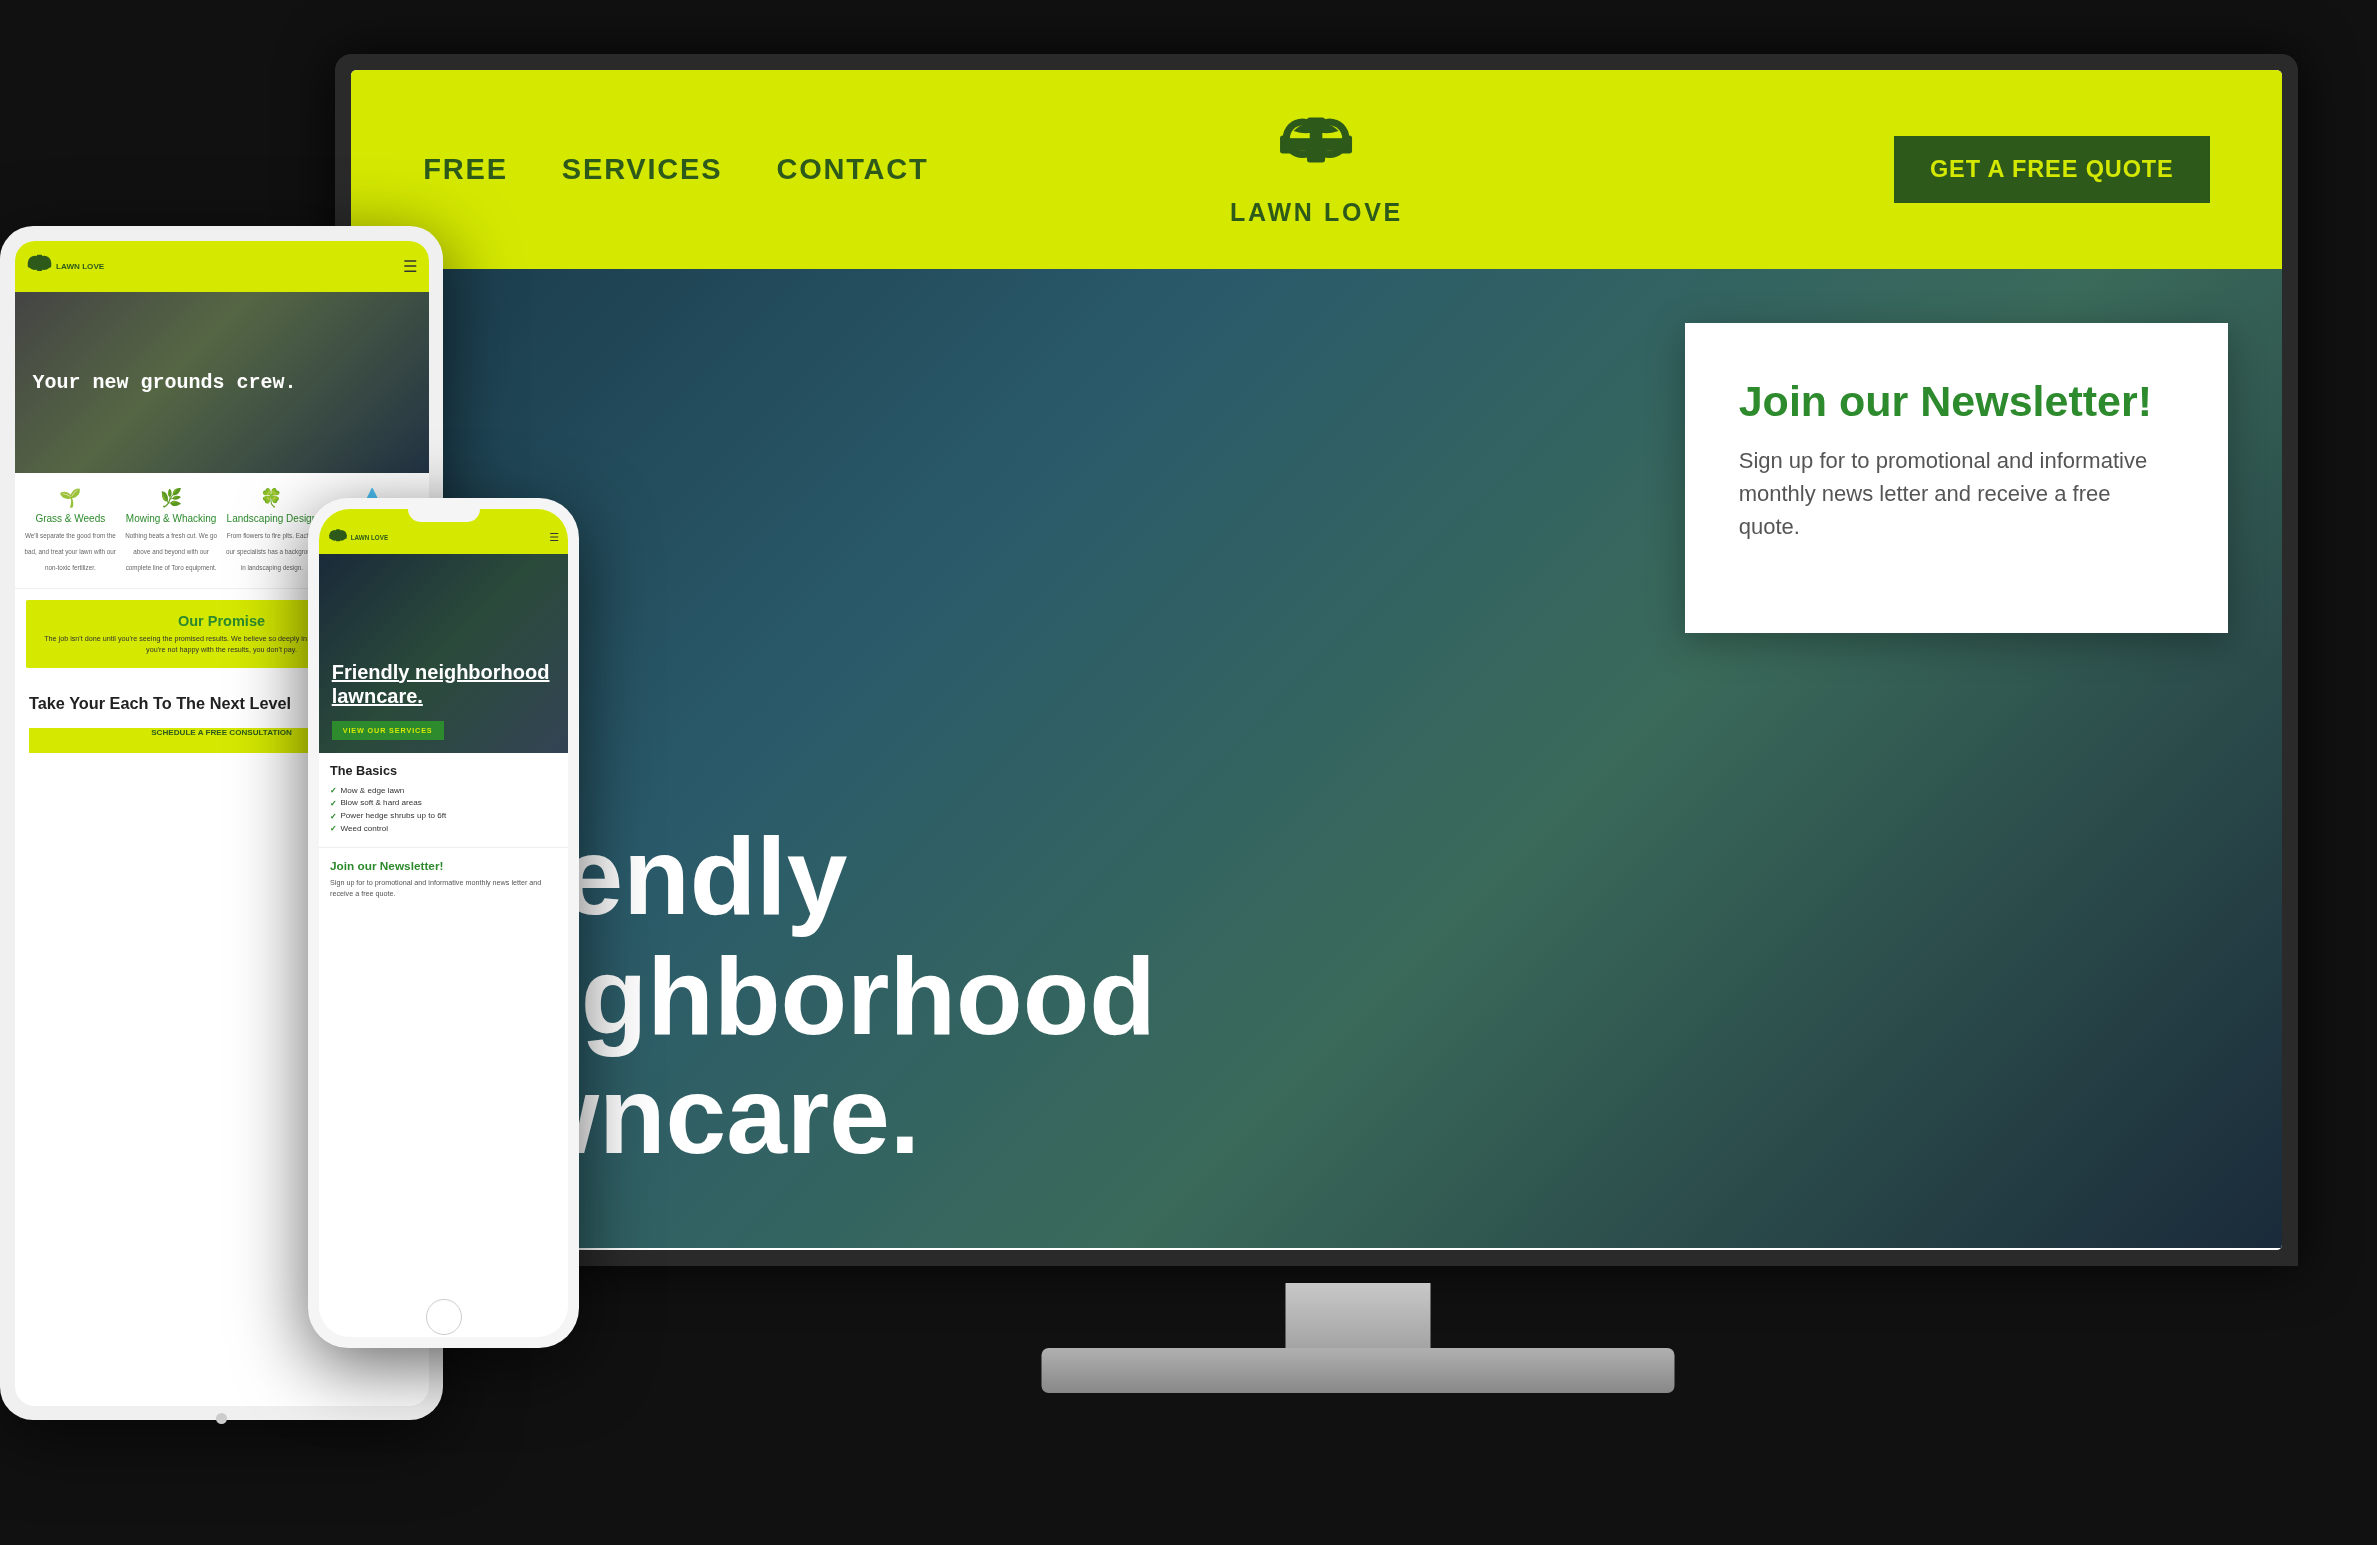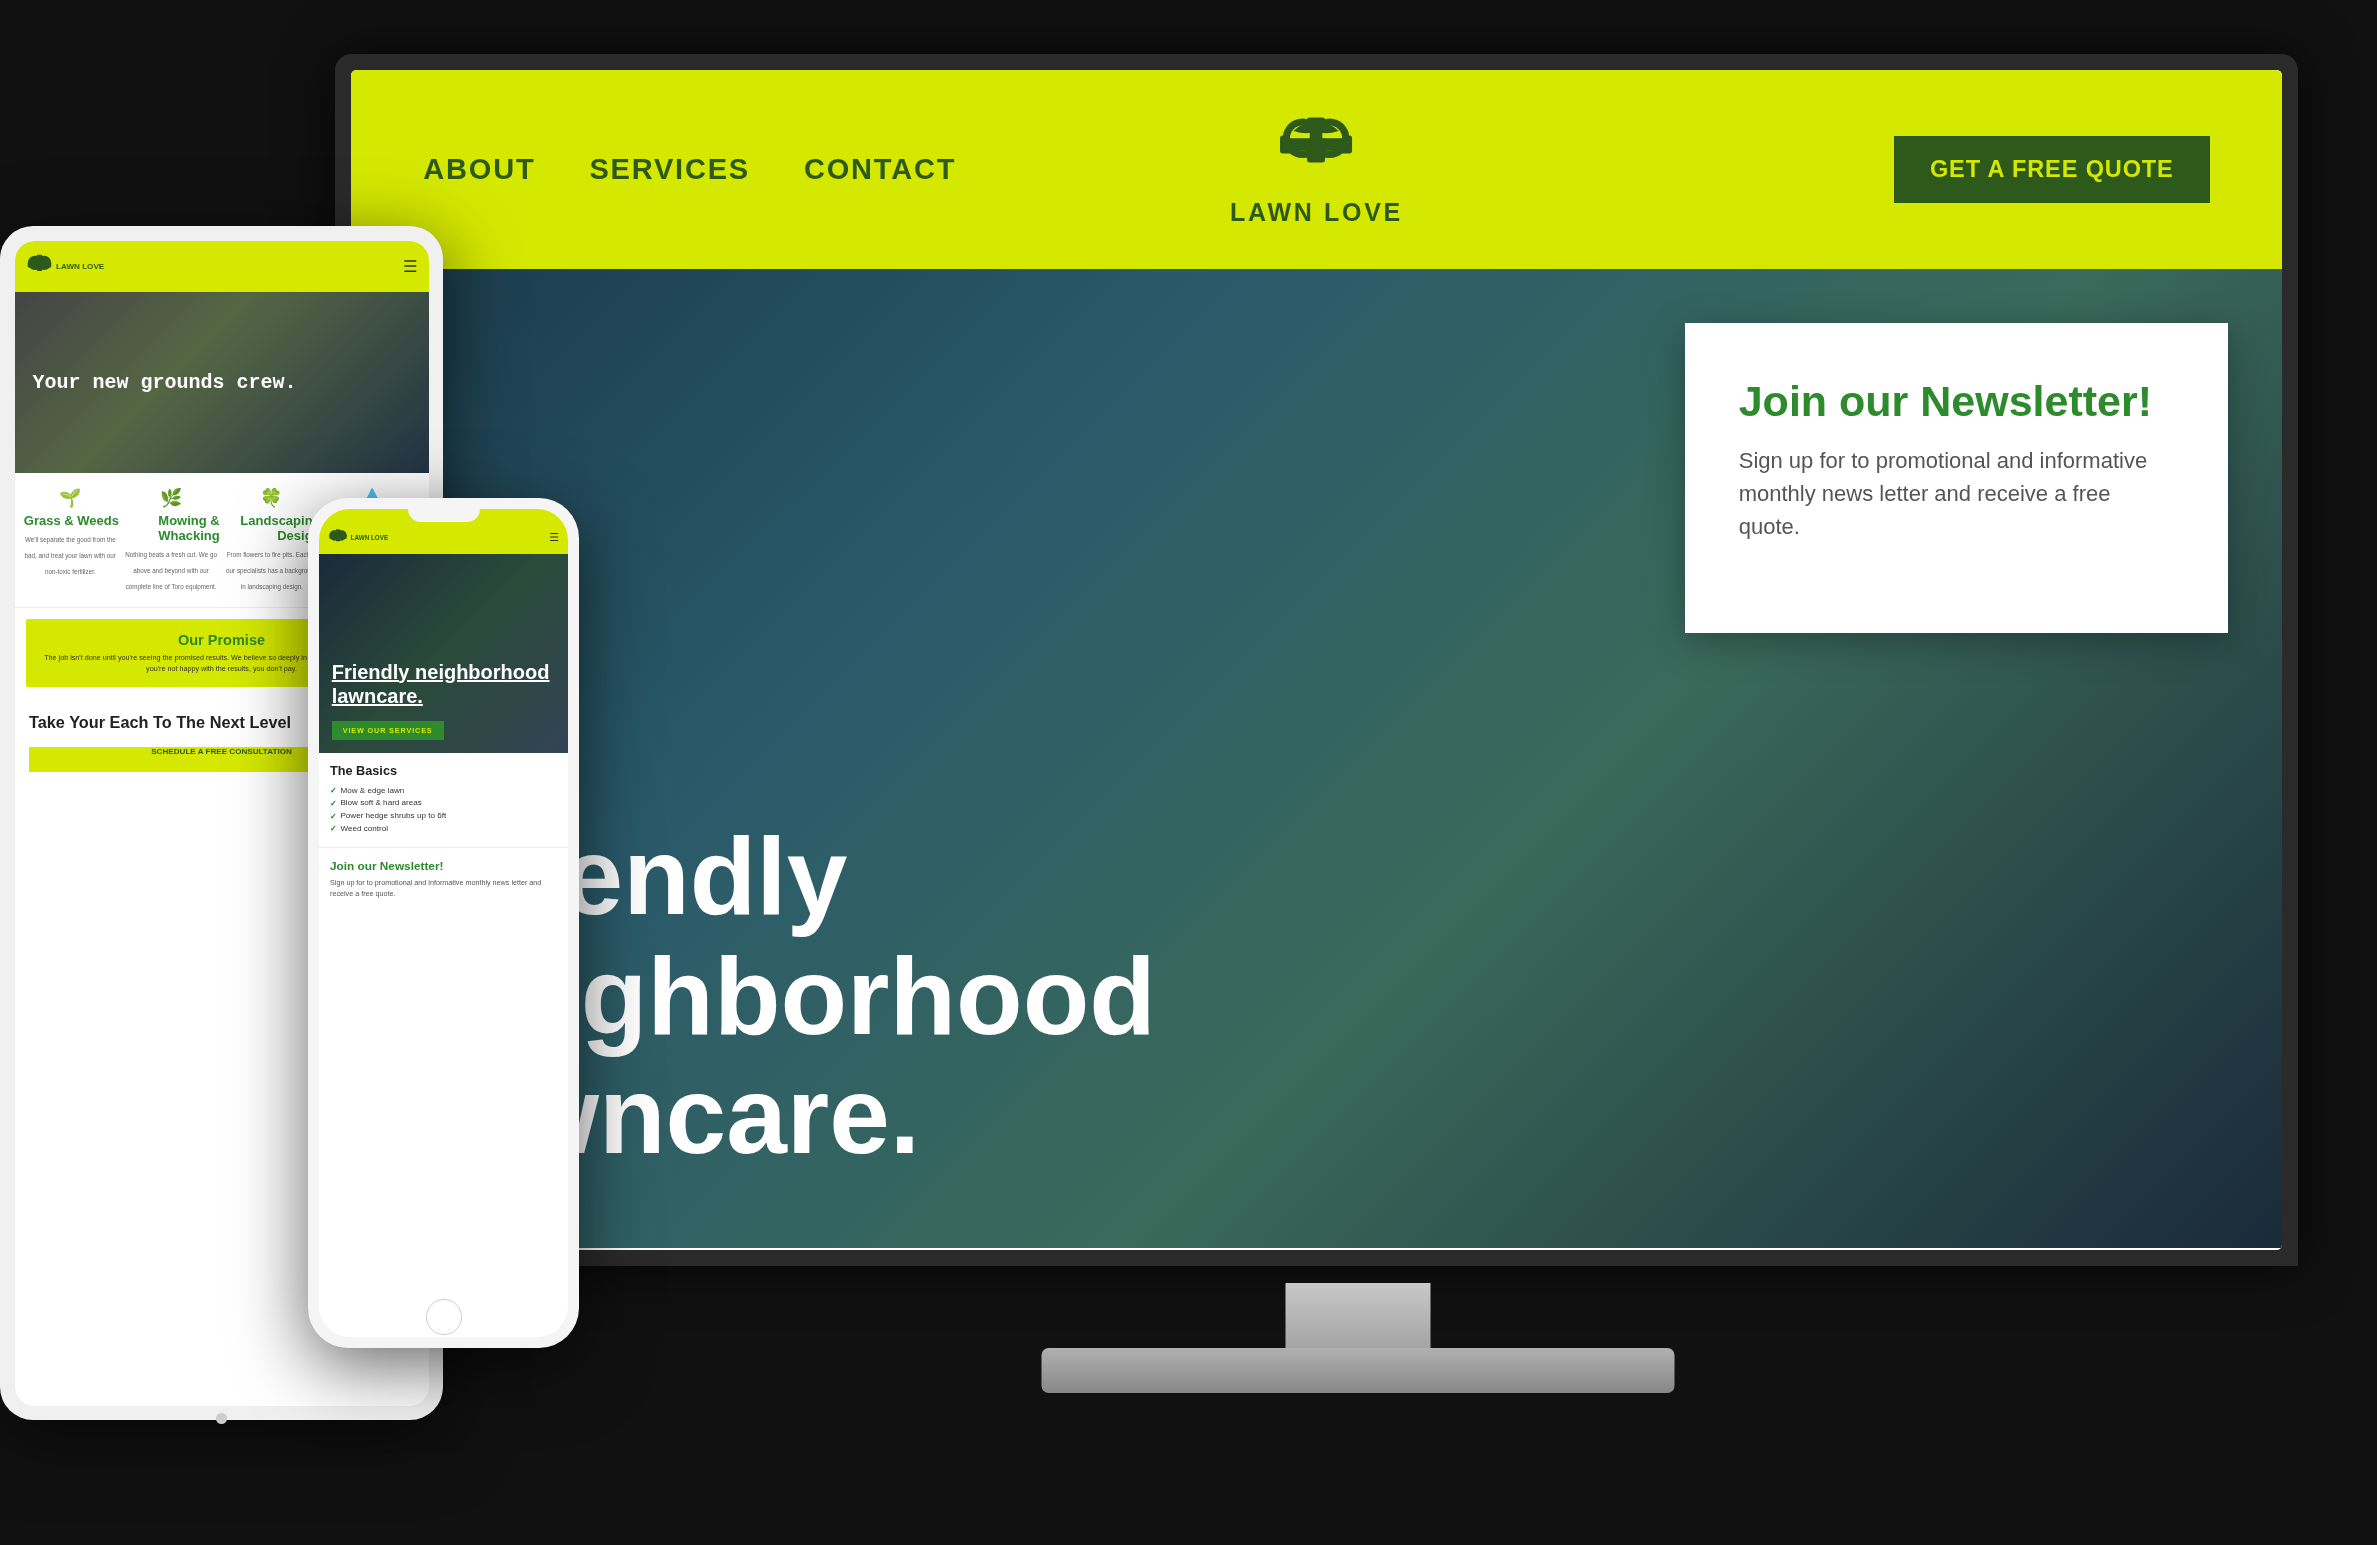--- a/index.html
+++ b/index.html
@@ -267,26 +267,25 @@
       text-align: center;
     }
 
     .tablet-service-icon {
       font-size: 18px;
       color: #2d8a2d;
       display: block;
     }
 
     .tablet-service-title {
-      font-size: 13px;
-      font-weight: 700;
+      font-size: 10px;
+      font-weight: 400;
       color: #2d8a2d;
       display: block;
       margin: 3.6px 0 1.8px;
-      text-align: right;
     }
 
     .tablet-service-desc {
       font-size: 6.3px;
       color: #666;
       line-height: 1.3;
     }
 
     .tablet-promise {
       background: #d4e800;
@@ -478,21 +477,21 @@
 <body>
 
 <div class="scene">
 
   <div class="desktop-monitor">
     <div class="monitor-screen-outer">
       <div class="monitor-screen">
 
         <div class="monitor-header">
           <nav class="monitor-nav">
-            <a href="#">ABOUT</a>
+            <a href="#">FREE</a>
             <a href="#">SERVICES</a>
             <a href="#">CONTACT</a>
           </nav>
 
           <div class="monitor-logo">
             <svg class="logo-icon" viewBox="0 0 90 90">
               <rect x="35" y="5" width="20" height="50" fill="#2d5a1b" rx="3"></rect>
               <rect x="5" y="25" width="80" height="20" fill="#2d5a1b" rx="3"></rect>
               <ellipse cx="30" cy="28" rx="22" ry="22" fill="#2d5a1b"></ellipse>
               <ellipse cx="60" cy="28" rx="22" ry="22" fill="#2d5a1b"></ellipse>

